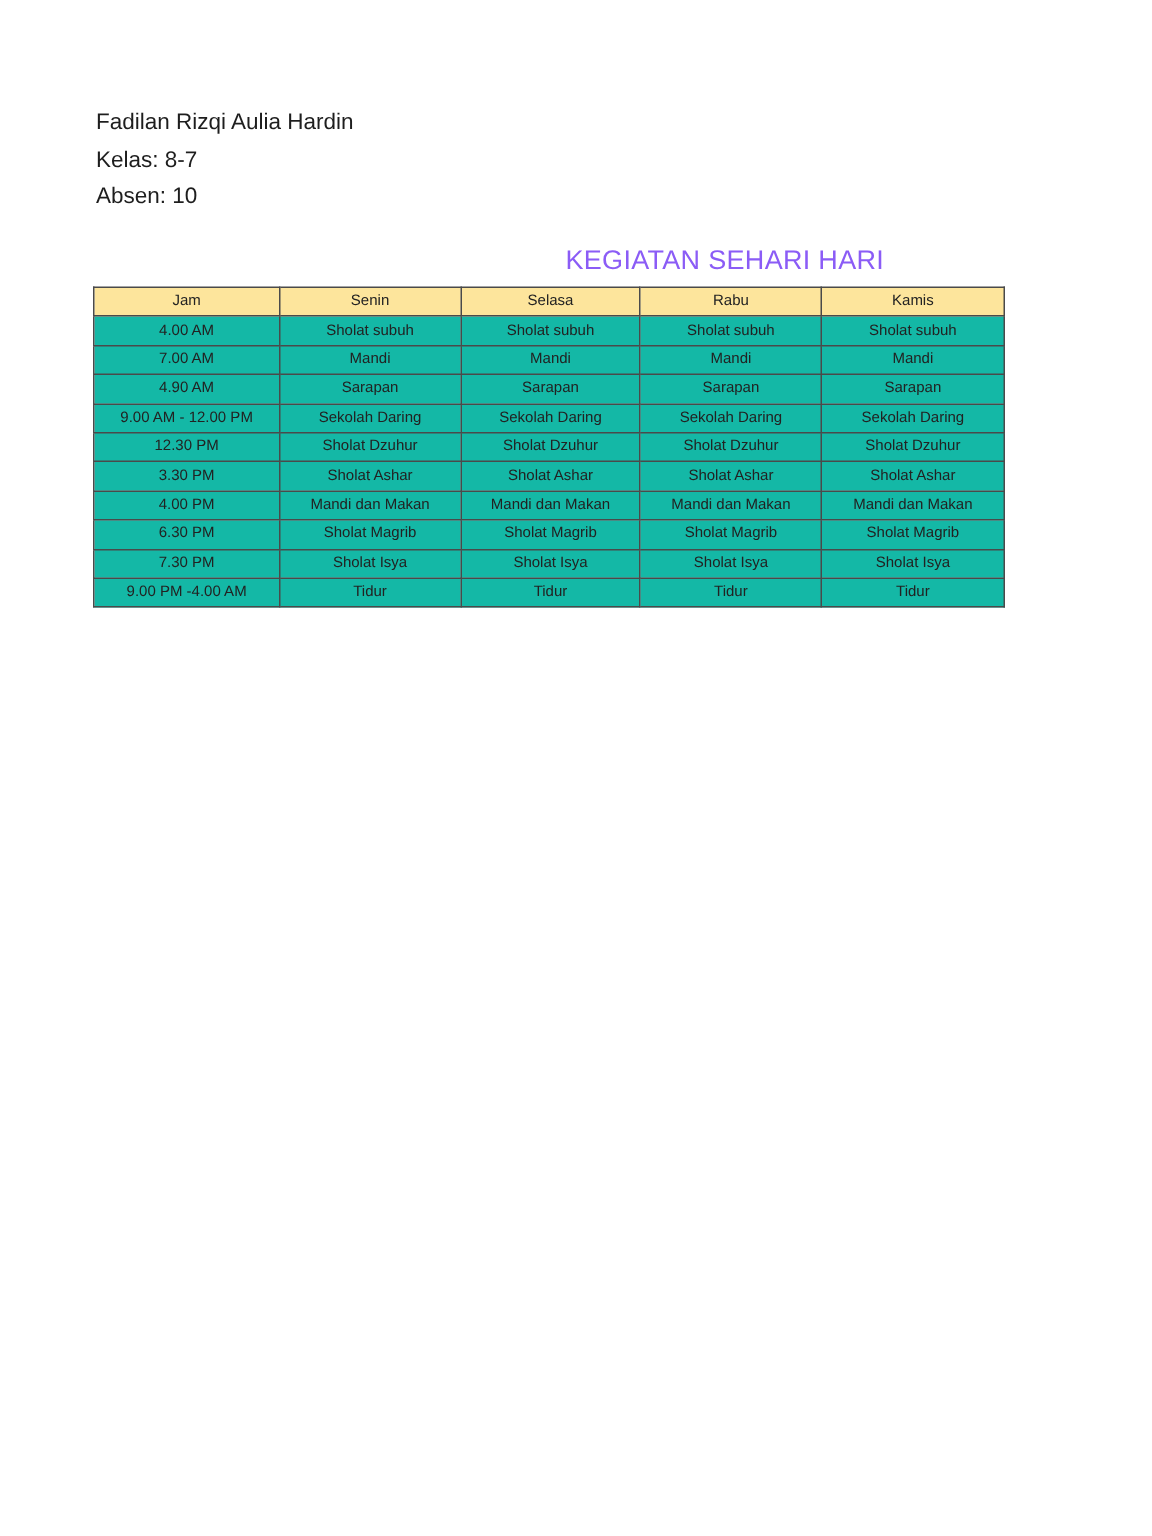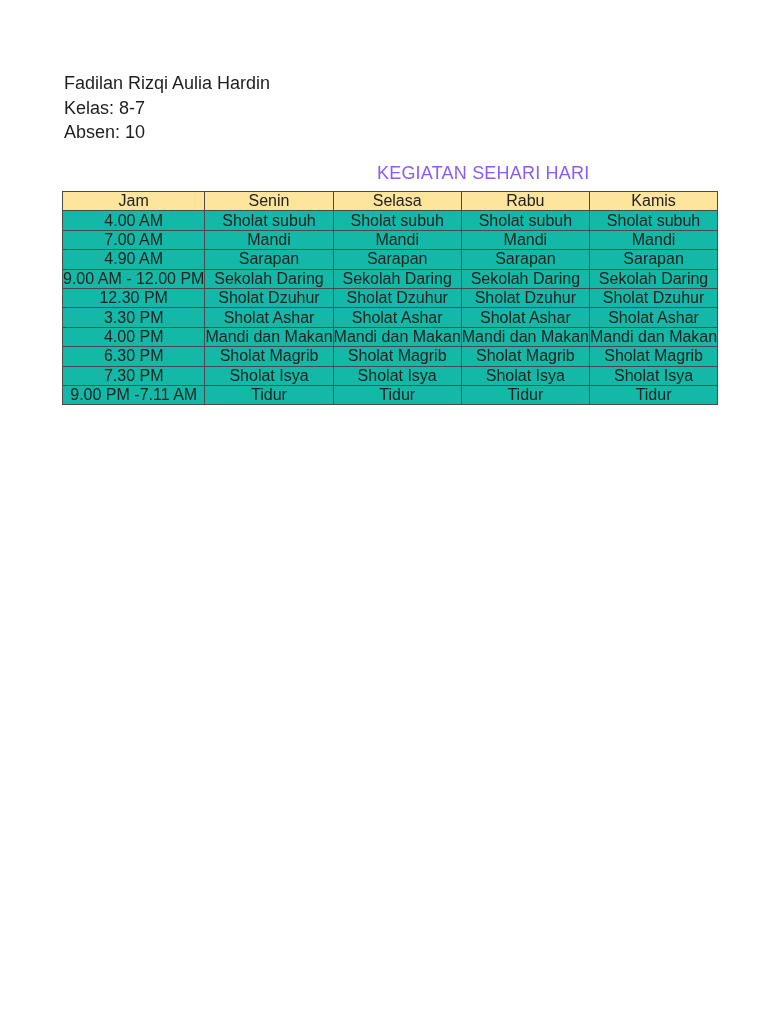--- a/index.html
+++ b/index.html
@@ -1,22 +1,22 @@
 <!DOCTYPE html>
 <html><head>
 <meta charset="utf-8">
 <style>
   html, body { margin:0; padding:0; background:#ffffff; }
   body { width:768px; height:1024px; position:relative; overflow:hidden; font-family:"Liberation Sans", sans-serif; color:#1a1a1a; }
-  .info { position:absolute; left:64px; font-size:18px; color:#1e1e1e; }
+  .info { position:absolute; left:64px; font-size:15px; color:#1e1e1e; }
   .info.l1 { top:73px; }
   .info.l2 { top:98px; }
   .info.l3 { top:122px; }
   .title { position:absolute; left:377px; top:163px; font-size:18px; color:#8b5cf6; letter-spacing:0.2px; }
-  table { position:absolute; left:62px; top:191px; border-collapse:collapse; width:608px; font-size:16px; }
+  table { position:absolute; left:62px; top:191px; border-collapse:collapse; width:608px; font-size:10px; }
   th, td { border:1px solid #4a4a4a; text-align:center; padding:0; height:18.4px; line-height:18px; white-space:nowrap; }
   th { background:#fde59c; font-weight:normal; color:#222; }
   td { background:#14b8a6; color:#222; }
   col.c0 { width:124px; } col.c1 { width:121px; } col.c2 { width:120px; } col.c3 { width:121px; } col.c4 { width:122px; }
   table { border:1.5px solid #3a3a3a; }
 </style>
 </head>
 <body>
 
 <div class="info l1">Fadilan Rizqi Aulia Hardin</div>
@@ -99,20 +99,20 @@
         <td>Sholat Magrib</td>
       </tr>
       <tr>
         <td>7.30 PM</td>
         <td>Sholat Isya</td>
         <td>Sholat Isya</td>
         <td>Sholat Isya</td>
         <td>Sholat Isya</td>
       </tr>
       <tr>
-        <td>9.00 PM -7.11 AM</td>
+        <td>9.00 PM -4.00 AM</td>
         <td>Tidur</td>
         <td>Tidur</td>
         <td>Tidur</td>
         <td>Tidur</td>
       </tr>
     </tbody>
 </table>
 
 </body></html>

